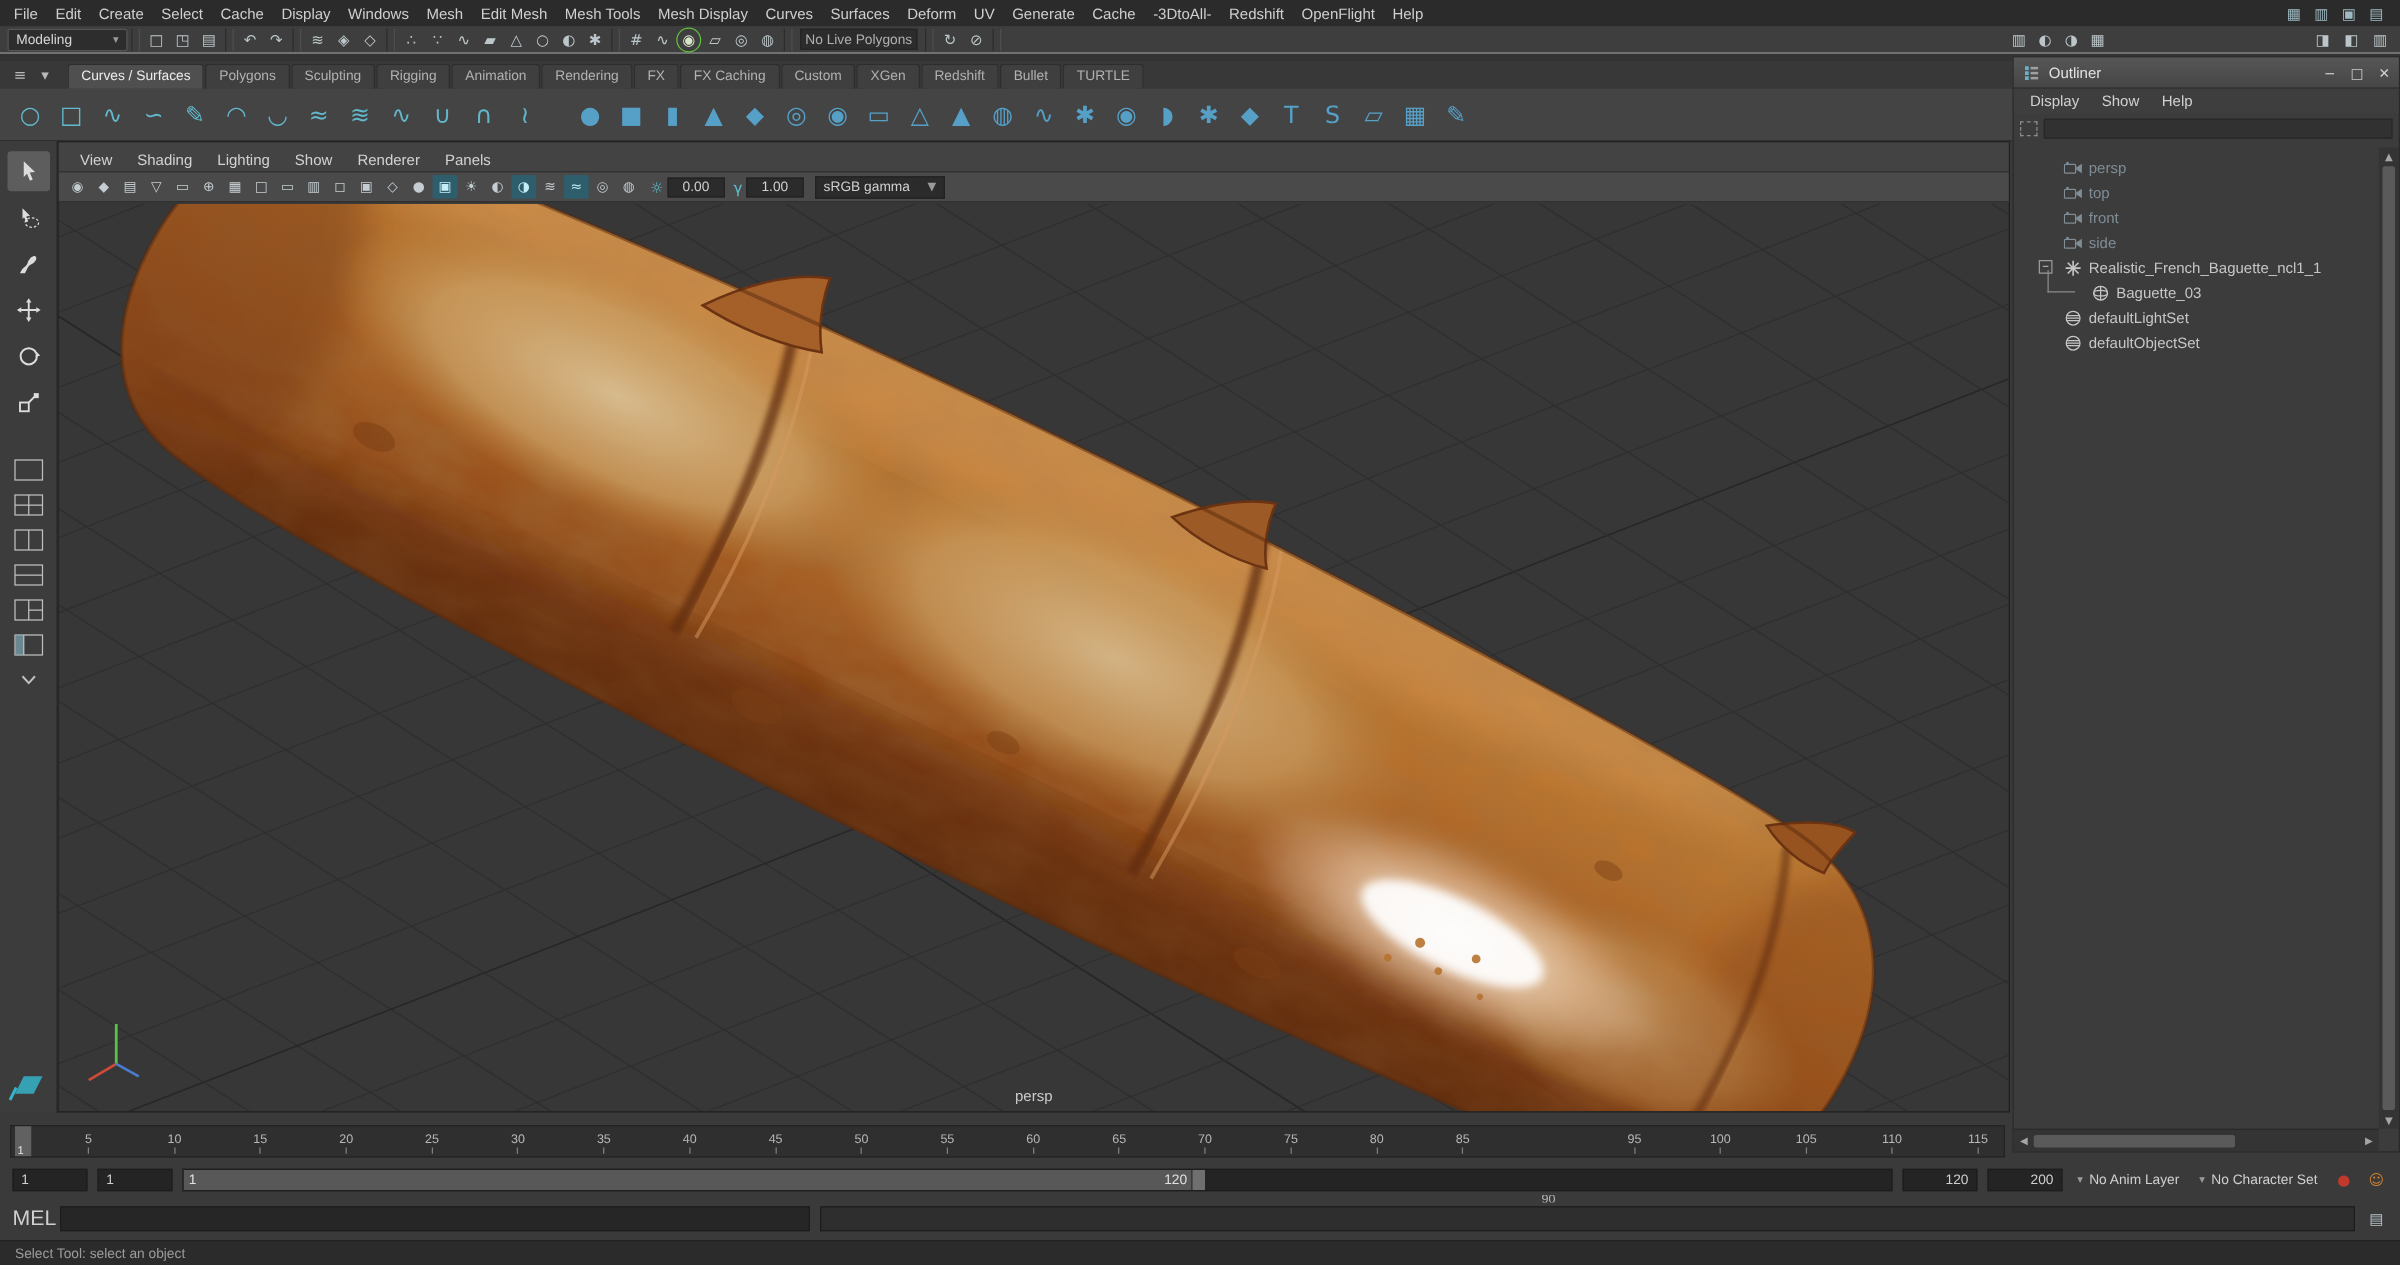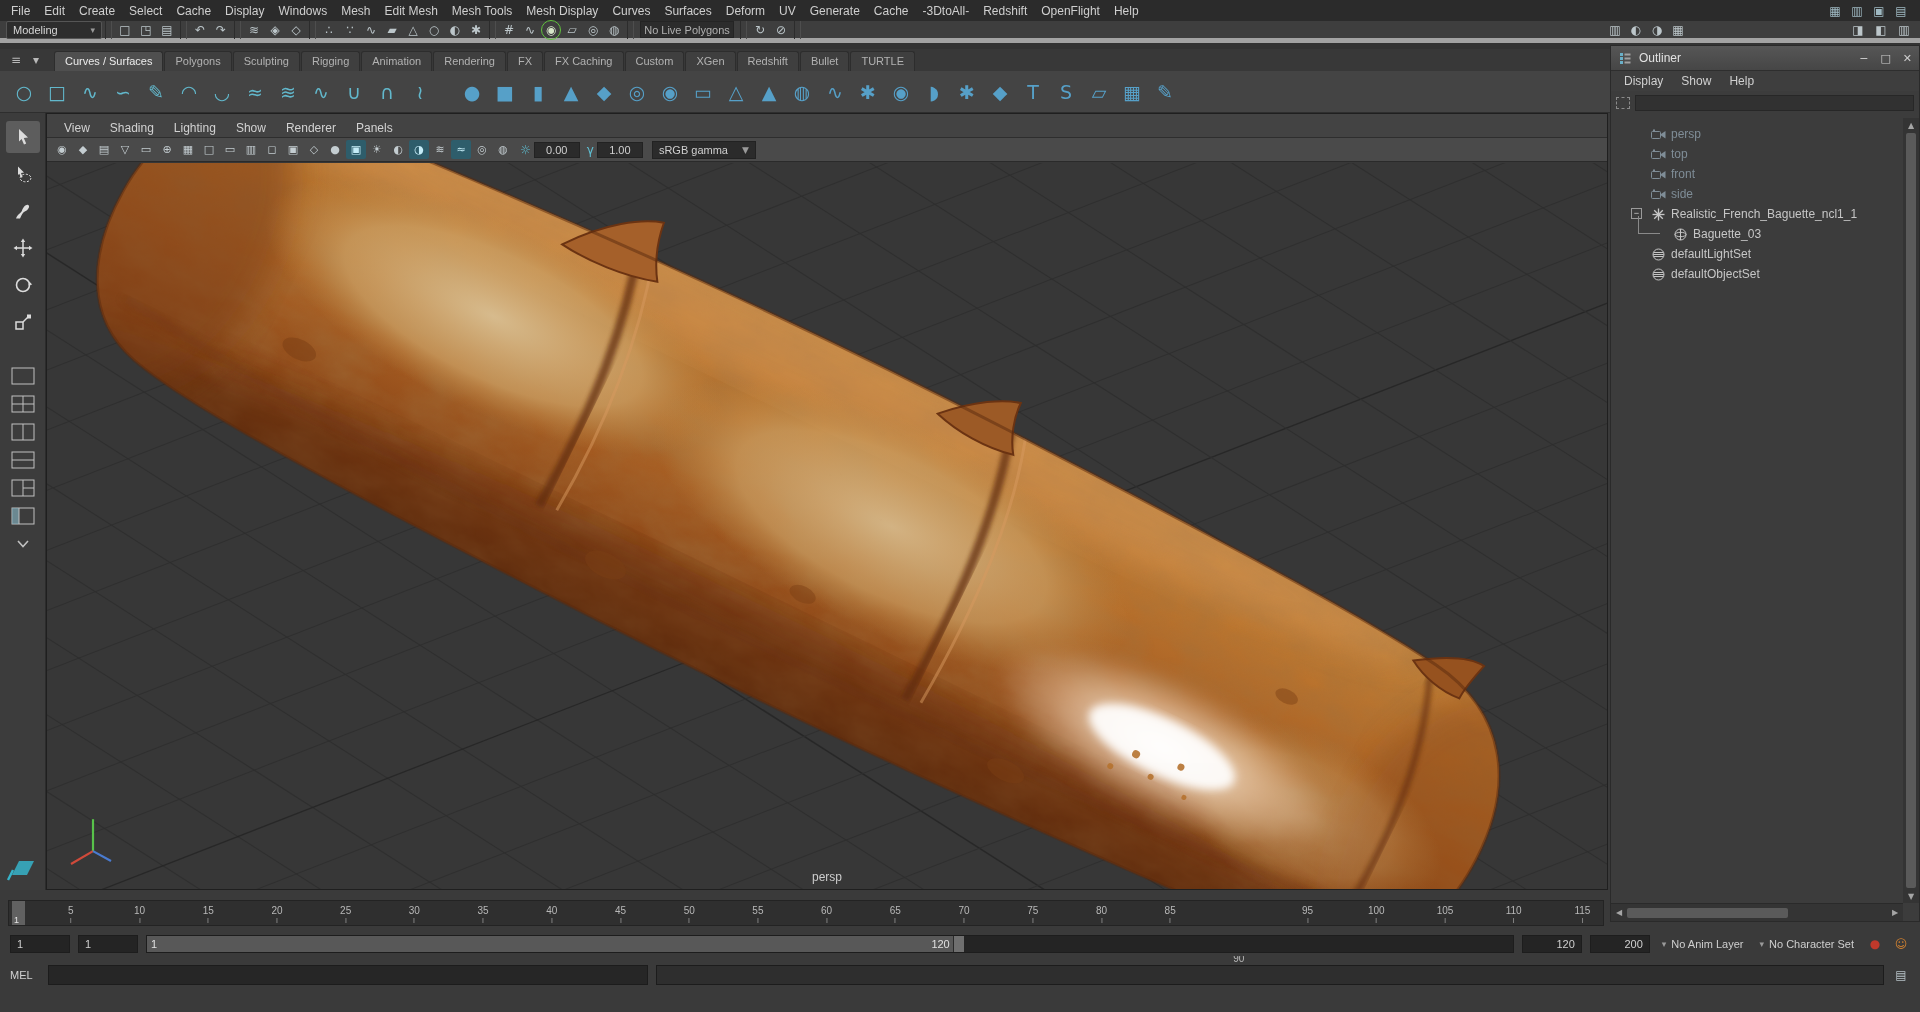--- a/index.html
+++ b/index.html
@@ -16,21 +16,21 @@
   .menubar { position:absolute; left:0; top:0; right:0; height:21px; background:#2b2b2b;
     display:flex; align-items:center; padding:0 4px; }
   .menubar-items { display:flex; align-items:center; }
   .menu-item { padding:2px 7px; color:#cfcfcf; font-size:12px; white-space:nowrap; }
   .menubar-right { margin-left:auto; display:flex; gap:4px; padding-right:6px; }
   .mb-icon { width:18px; height:16px; display:flex; align-items:center; justify-content:center;
     color:#9fb9c2; font-size:12px; font-family:"DejaVu Sans",sans-serif; }
 
   
   .statusline { position:absolute; left:0; top:21px; right:0; height:22px; background:#3e3e3e;
-    display:flex; align-items:center; padding:0 6px; border-bottom:5px solid #a3a3a3; }
+    display:flex; align-items:center; padding:0 6px; border-bottom:1px solid #a3a3a3; }
   .menuset { width:96px; height:18px; background:#2d2d2d; border:1px solid #555; border-radius:2px;
     display:flex; align-items:center; justify-content:space-between; padding:0 6px; font-size:11px; color:#d6d6d6; }
   .sl-sep { width:7px; height:18px; margin:0 3px; border-left:1px solid #2c2c2c; border-right:1px solid #4e4e4e; }
   .sl-group { display:flex; align-items:center; gap:1px; }
   .sl-icon { width:20px; height:20px; display:flex; align-items:center; justify-content:center;
     color:#bcc6ca; font-size:12px; font-family:"DejaVu Sans",sans-serif; border-radius:2px; }
   .sl-icon.green-ring { border:1px solid #61c23d; border-radius:50%; color:#d7e6c9; }
   .sl-field { width:94px; height:17px; background:#2c2c2c; border:1px solid #242424; color:#b0b0b0;
     font-size:11px; display:flex; align-items:center; justify-content:center; margin:0 3px; }
   .sl-group.push-right { margin-left:auto; margin-right:160px; }
@@ -143,21 +143,21 @@
   .range-active .lab-end { position:absolute; right:14px; top:2px; font-size:11px; color:#e0e0e0; }
   .range-handle { position:absolute; right:0; top:0; bottom:0; width:11px; background:#6f6f6f; border-left:1px solid #2a2a2a; }
   .drop { display:flex; align-items:center; gap:5px; font-size:11px; color:#cfcfcf; padding:0 4px; }
   .drop .chev { font-size:9px; color:#9a9a9a; }
   .rb-icon { width:18px; height:18px; display:flex; align-items:center; justify-content:center;
     font-family:"DejaVu Sans",sans-serif; font-size:12px; }
 
   
   .cmdline { position:absolute; left:0; top:962px; right:0; height:26px; background:#3a3a3a;
     display:flex; align-items:center; gap:8px; padding:0 10px; }
-  .mel-label { font-size:11px; color:#d0d0d0; width:30px; }
+  .mel-label { font-size:17px; color:#d0d0d0; width:30px; }
   .cmd-input { width:600px; height:20px; background:#262626; border:1px solid #1c1c1c; }
   .cmd-result { flex:1; height:20px; background:#2e2e2e; border:1px solid #1c1c1c; }
   .script-icon { width:18px; height:18px; display:flex; align-items:center; justify-content:center;
     color:#b7c2c7; font-family:"DejaVu Sans",sans-serif; }
   .helpline { position:absolute; left:0; top:992px; right:0; height:20px; background:#2b2b2b;
     display:flex; align-items:center; padding:0 12px; font-size:11px; color:#9c9c9c;
     border-top:1px solid #222; }
 </style>
 </head>
 <body>
@@ -761,14 +761,17 @@
     <div class="rb-icon" style="color:#d08030">☺</div>
   </div>
 
   <div class="cmdline">
     <span class="mel-label">MEL</span>
     <div class="cmd-input"></div>
     <div class="cmd-result"></div>
     <div class="script-icon">▤</div>
   </div>
 
+  <div class="helpline">
+    <span>Select Tool: select an object</span>
+  </div>
 
 </div>
 
 </body></html>

